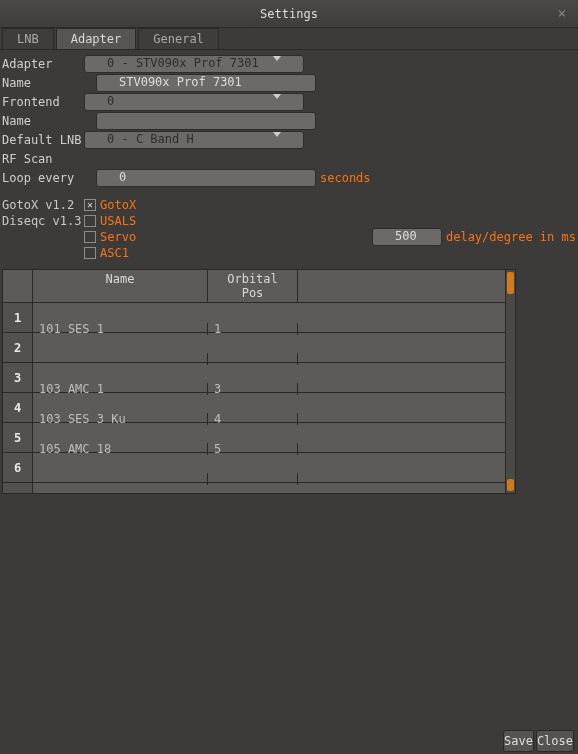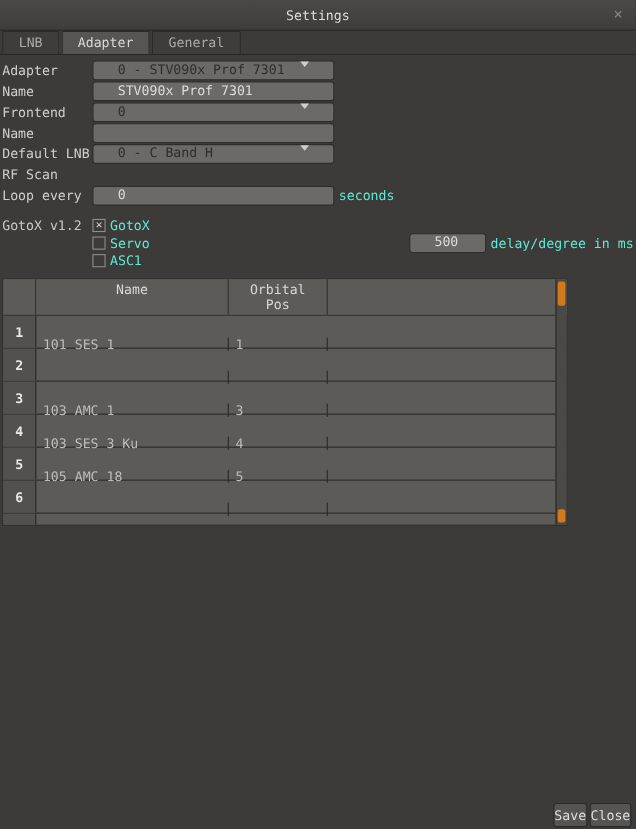--- a/index.html
+++ b/index.html
@@ -76,39 +76,39 @@
   }
   .dropdown { justify-content: space-between; }
   .dropdown .dval { color: #2e2d2b; overflow: hidden; white-space: nowrap; text-overflow: ellipsis; }
   .dropdown .arrow {
     width: 0; height: 0;
     border-left: 4px solid transparent;
     border-right: 4px solid transparent;
     border-top: 5px solid #cfcfcf;
     margin-left: 6px;
   }
-  .textinput { color: #ddd; }
+  .textinput { color: #ddd; margin-left: 12px; }
   .w220 { width: 220px; }
   .w70  { width: 70px; }
   .chk-line { display: flex; align-items: center; height: 16px; }
   .chk {
     width: 12px; height: 12px;
     border: 1px solid #8d8d8d;
     display: inline-flex; align-items: center; justify-content: center;
     font-size: 10px; line-height: 10px;
     color: #d8d8d8;
     background: #3c3b39;
     cursor: pointer;
   }
   .chk.checked::after { content: "✕"; color: #d8d8d8; font-size: 10px; }
   .pair-left {
     display: flex; align-items: center; height: 16px;
   }
   .pair-left .label2 { width: 82px; white-space: nowrap; }
-  .trailing { margin-left: 4px; color: #5eead4; }
+  .trailing { margin-left: 4px; color: #f97316; }
 
   .table-wrap {
     margin-top: 8px;
     width: 514px;
     border: 1px solid #2a2927;
     background: #5c5b58;
     position: relative;
   }
   .thead {
     display: flex;
@@ -262,20 +262,27 @@
   <div style="height:10px"></div>
 
   <div class="chk-line">
     <span class="pair-left">
       <span class="label2">GotoX v1.2</span>
     </span>
     <span class="chk checked"></span>
     <span class="trailing">GotoX</span>
   </div>
 
+  <div class="chk-line">
+    <span class="pair-left">
+      <span class="label2">Diseqc v1.3</span>
+    </span>
+    <span class="chk"></span>
+    <span class="trailing">USALS</span>
+  </div>
 
   <div class="chk-line">
     <span class="pair-left">
         <span class="label2"></span>
       </span>
     <span class="chk"></span>
     <span class="trailing">Servo</span>
     <span style="flex:1"></span>
     <div class="textinput w70" style="margin-left:150px">
       <span>500</span>

